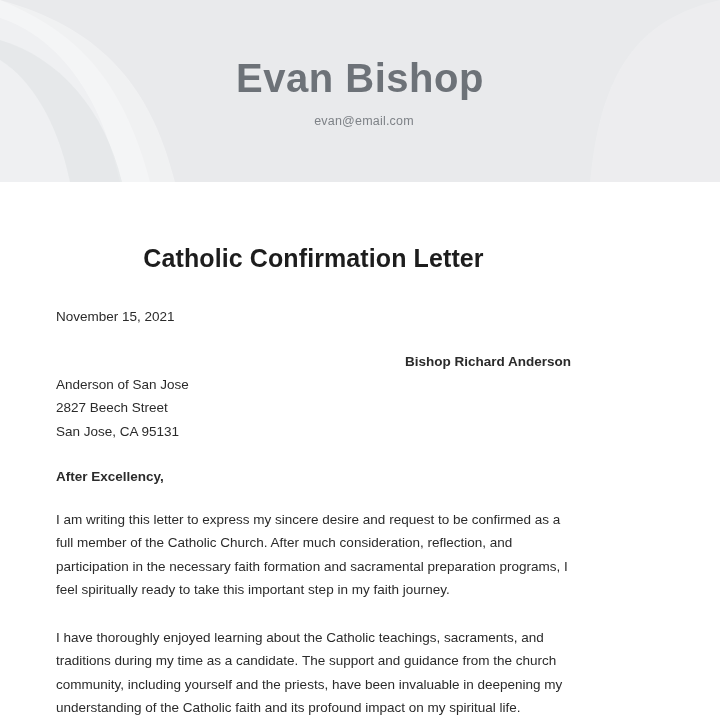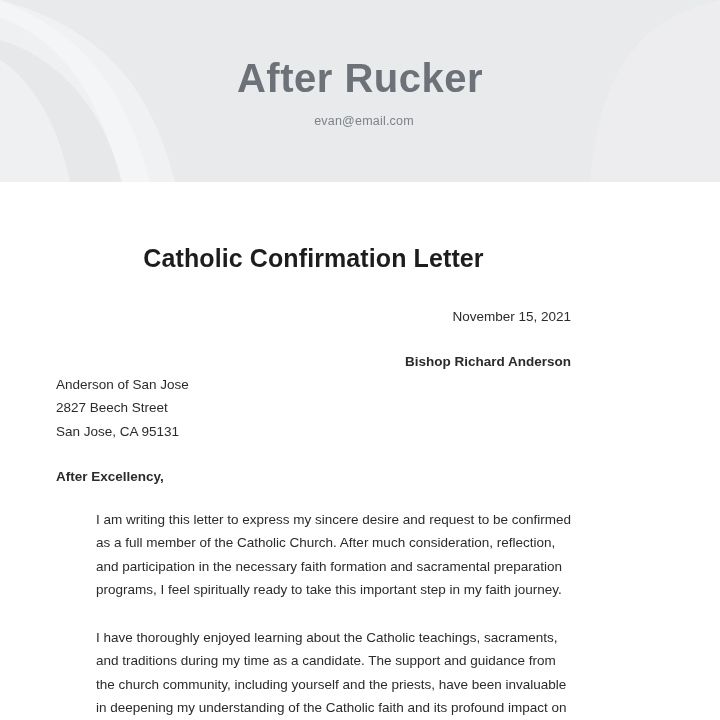--- a/index.html
+++ b/index.html
@@ -72,21 +72,20 @@
     font-size: 25px;
     font-weight: bold;
     color: #1d1d1d;
     margin: 62px 0 0 0;
     letter-spacing: 0.1px;
   }
   .letter-date {
     margin-top: 36px;
     font-size: 13.5px;
     color: #2b2b2b;
-    text-align: right;
   }
   .recipient {
     margin-top: 26px;
     font-size: 13.5px;
     color: #2b2b2b;
     line-height: 1.72;
   }
   .recipient .r-name {
     font-weight: bold;
     text-align: right;
@@ -96,37 +95,36 @@
     font-size: 13.5px;
     font-weight: bold;
     color: #2b2b2b;
   }
   .para {
     margin-top: 24px;
     font-size: 13.5px;
     color: #2b2b2b;
     line-height: 1.74;
     text-align: left;
-    margin-left: 40px;
   }
 </style>
 </head>
 <body>
 
 <div class="page">
 
   <div class="header">
     <svg class="header-swoosh" viewBox="0 0 720 182" preserveAspectRatio="none">
       <path d="M0,0 C70,30 120,70 150,182 L0,182 Z" fill="#ffffff" opacity="0.30"></path>
       <path d="M0,0 C95,26 150,80 175,182 L120,182 C100,90 55,36 0,18 Z" fill="#ffffff" opacity="0.35"></path>
       <path d="M0,40 C60,58 105,110 122,182 L70,182 C58,122 30,78 0,60 Z" fill="#dfe1e4" opacity="0.55"></path>
       <path d="M720,0 C640,18 600,70 590,182 L720,182 Z" fill="#ffffff" opacity="0.18"></path>
     </svg>
     <div class="header-inner">
-      <div class="doc-name">After Rucker</div>
+      <div class="doc-name">Evan Bishop</div>
       <div class="doc-email">evan@email.com</div>
     </div>
   </div>
 
   <div class="body-wrap">
 
     <div class="doc-title">Catholic Confirmation Letter</div>
 
     <div class="letter-date">November 15, 2021</div>
 

